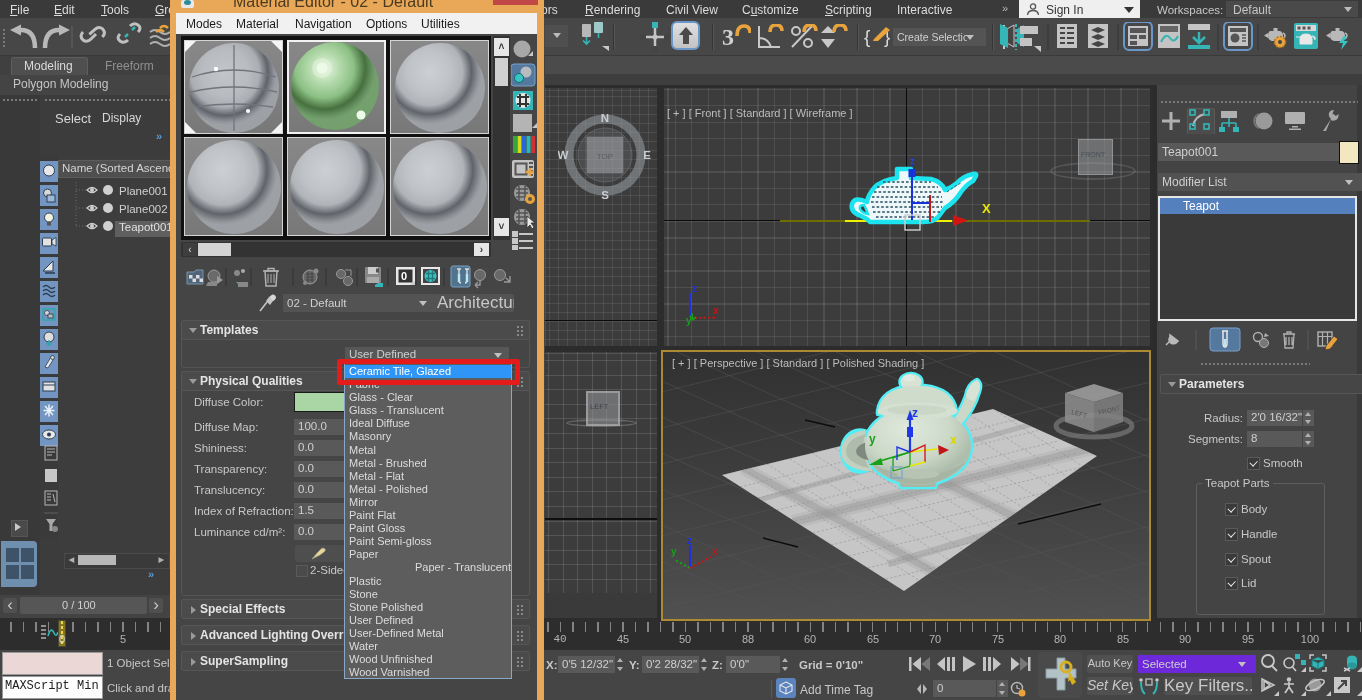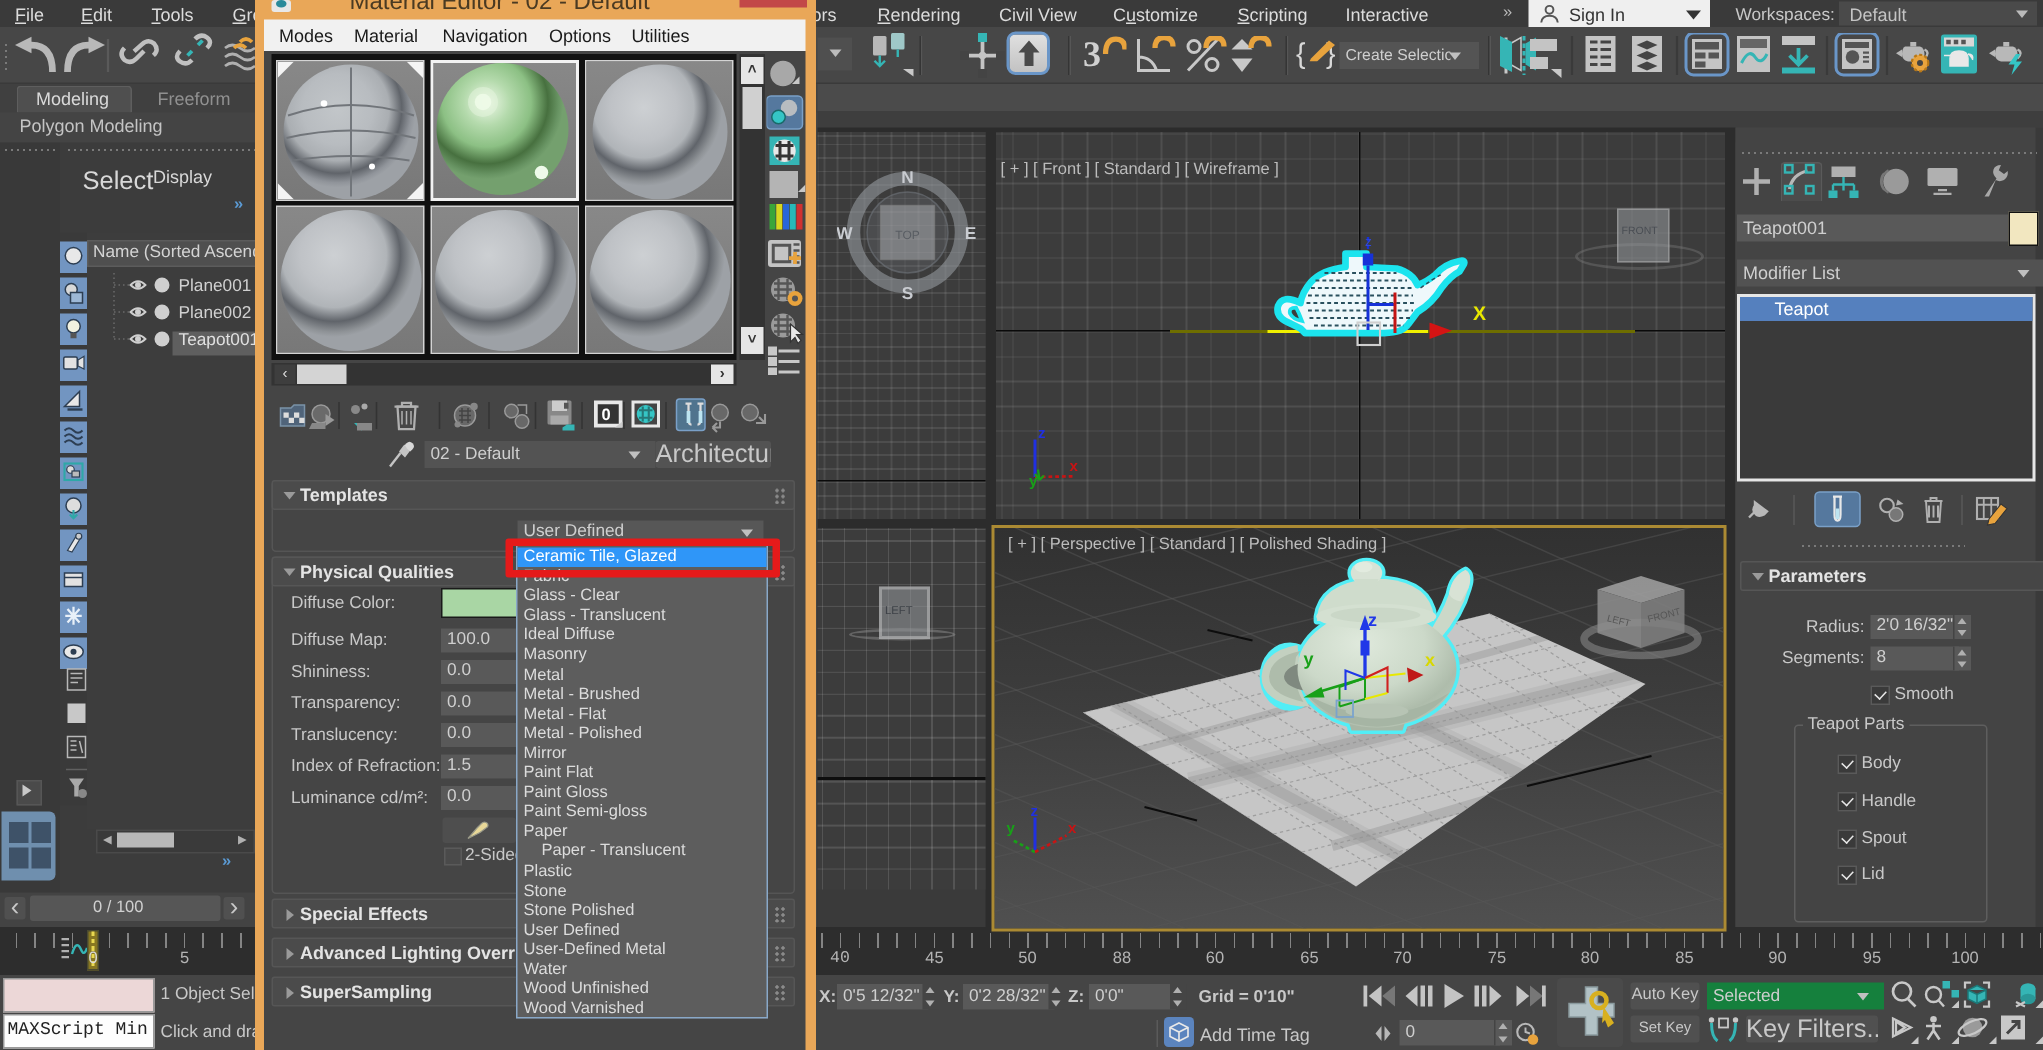--- a/index.html
+++ b/index.html
@@ -228,21 +228,21 @@
 <div class="a" style="left:11px;top:57px;width:77px;height:18px;background:#4f4f4f;border:1px solid #5e5e5e;border-bottom:none;border-radius:3px 3px 0 0;box-sizing:border-box;"></div>
 <div class="a" style="left:24px;top:59px;font-size:12px;color:#dadada;">Modeling</div>
 <div class="a" style="left:105px;top:59px;font-size:12px;color:#909090;">Freeform</div>
 <div class="a" style="left:0;top:75px;width:1362px;height:20px;background:#444;"></div>
 <div class="a" style="left:13px;top:77px;font-size:12px;color:#c4c4c4;">Polygon Modeling</div>
 
 <div class="a" style="left:0;top:95px;width:40px;height:525px;background:#393939;"></div>
 <div class="a" style="left:40px;top:95px;width:135px;height:525px;background:#3c3c3c;"></div>
 <div class="dots" style="left:2px;top:98px;width:36px;"></div>
 <div class="dots" style="left:44px;top:98px;width:126px;"></div>
-<div class="a" style="left:55px;top:111px;font-size:17px;color:#d8d8d8;text-align:right;">Select</div>
+<div class="a" style="left:55px;top:111px;font-size:13px;color:#d8d8d8;text-align:right;">Select</div>
 <div class="a" style="left:102px;top:111px;font-size:12px;color:#d8d8d8;">Display</div>
 <div class="a" style="left:156px;top:130px;font-size:11px;color:#5b9bd5;font-weight:bold;">»</div>
 <div id="scene-explorer">
 
 <div class="a" style="left:40px;top:155px;width:18px;height:382px;background:#3a3a3a;"></div>
 
 <svg class="a" style="left:40px;top:160px;" width="18" height="292" viewBox="0 0 18 292">
   <g>
    <rect x="0" y="1" width="18" height="21" fill="#7295c1"></rect>
           <circle cx="9" cy="10.5" r="5.5" fill="#e8e8e8" stroke="#2d3e52" stroke-width="1"></circle>
@@ -429,22 +429,22 @@
  </svg>
 
  <div class="a" style="left:1038px;top:2px;width:44px;height:46px;background:#4a4a4a;border-radius:3px;"></div>
  <svg class="a" style="left:1041px;top:4px;" width="40" height="42" viewBox="0 0 40 42">
   <path d="M16 4 L24 4 L24 15 L35 15 L35 24 L24 24 L24 36 L16 36 L16 24 L5 24 L5 15 L16 15 Z" fill="#b2c2c6" stroke="#8a9a9e"></path>
   <circle cx="25" cy="13" r="5" fill="none" stroke="#d8b020" stroke-width="3"></circle>
   <path d="M28 17 L35 28 L31 31 L29 26 L27 28 Z" fill="#d8b020"></path>
  </svg>
 
  <div class="btn" style="left:1087px;top:5px;width:46px;height:18px;line-height:17px;font-size:11px;text-align:center;">Auto Key</div>
- <div class="btn" style="left:1087px;top:27px;width:46px;height:18px;line-height:17px;font-size:10px;">Set Key</div>
- <div class="fld" style="left:1138px;top:5px;width:114px;height:18px;line-height:18px;background:#15803d;">Selected</div>
+ <div class="btn" style="left:1087px;top:27px;width:46px;height:18px;line-height:17px;font-size:14px;font-style:italic;">Set Key</div>
+ <div class="fld" style="left:1138px;top:5px;width:114px;height:18px;line-height:18px;background:#6d28d9;">Selected</div>
  <div class="a" style="left:1238px;top:12px;width:0;height:0;border-left:4px solid transparent;border-right:4px solid transparent;border-top:5px solid #c0c0c0;"></div>
  <svg class="a" style="left:1138px;top:27px;" width="22" height="20" viewBox="0 0 22 20">
    <rect x="8" y="2" width="6" height="6" fill="none" stroke="#c8c8c8" stroke-width="1.2"></rect>
    <circle cx="3" cy="3" r="1.8" fill="#c8c8c8"></circle>
         <circle cx="19" cy="3" r="1.8" fill="#c8c8c8"></circle>
    <path d="M3 5 Q3 14 7 17 M19 5 Q19 14 15 17" stroke="#35b5b5" stroke-width="2" fill="none"></path>
  </svg>
  <div class="btn" style="left:1164px;top:27px;width:88px;height:18px;line-height:17px;">Key Filters...</div>
 
  <svg class="a" style="left:1258px;top:3px;" width="104 " height="45" viewBox="0 0 104 45">
@@ -1089,21 +1089,21 @@
   <div style="height:13.1px;line-height:13.1px;padding-left:4px;">Masonry</div>
   <div style="height:13.1px;line-height:13.1px;padding-left:4px;">Metal</div>
   <div style="height:13.1px;line-height:13.1px;padding-left:4px;">Metal - Brushed</div>
   <div style="height:13.1px;line-height:13.1px;padding-left:4px;">Metal - Flat</div>
   <div style="height:13.1px;line-height:13.1px;padding-left:4px;">Metal - Polished</div>
   <div style="height:13.1px;line-height:13.1px;padding-left:4px;">Mirror</div>
   <div style="height:13.1px;line-height:13.1px;padding-left:4px;">Paint Flat</div>
   <div style="height:13.1px;line-height:13.1px;padding-left:4px;">Paint Gloss</div>
   <div style="height:13.1px;line-height:13.1px;padding-left:4px;">Paint Semi-gloss</div>
   <div style="height:13.1px;line-height:13.1px;padding-left:4px;">Paper</div>
-  <div style="height:13.1px;line-height:13.1px;padding-left:16px;">Paper - Translucent</div>
+  <div style="height:13.1px;line-height:13.1px;padding-left:0;text-align:right;">Paper - Translucent</div>
   <div style="height:13.1px;line-height:13.1px;padding-left:4px;">Plastic</div>
   <div style="height:13.1px;line-height:13.1px;padding-left:4px;">Stone</div>
   <div style="height:13.1px;line-height:13.1px;padding-left:4px;">Stone Polished</div>
   <div style="height:13.1px;line-height:13.1px;padding-left:4px;">User Defined</div>
   <div style="height:13.1px;line-height:13.1px;padding-left:4px;">User-Defined Metal</div>
   <div style="height:13.1px;line-height:13.1px;padding-left:4px;">Water</div>
   <div style="height:13.1px;line-height:13.1px;padding-left:4px;">Wood Unfinished</div>
   <div style="height:13.1px;line-height:13.1px;padding-left:4px;">Wood Varnished</div>
 </div>
 

